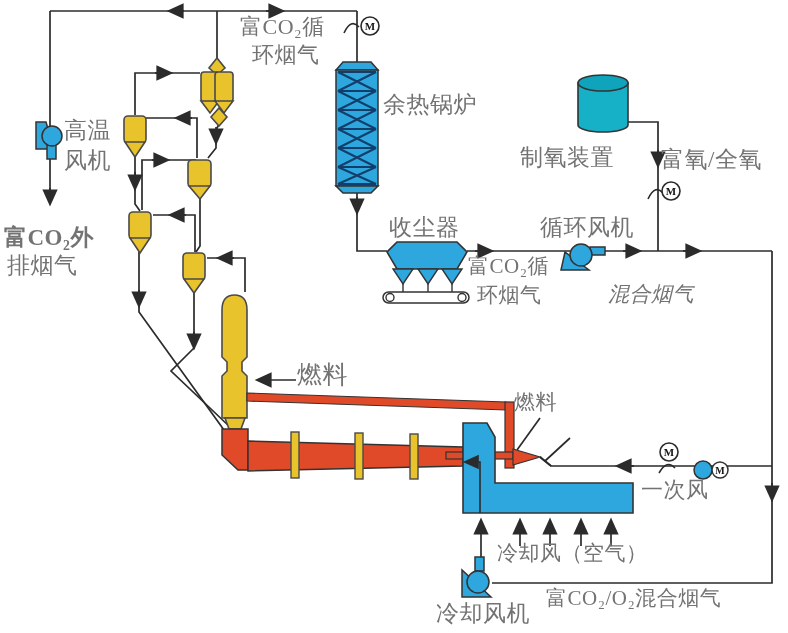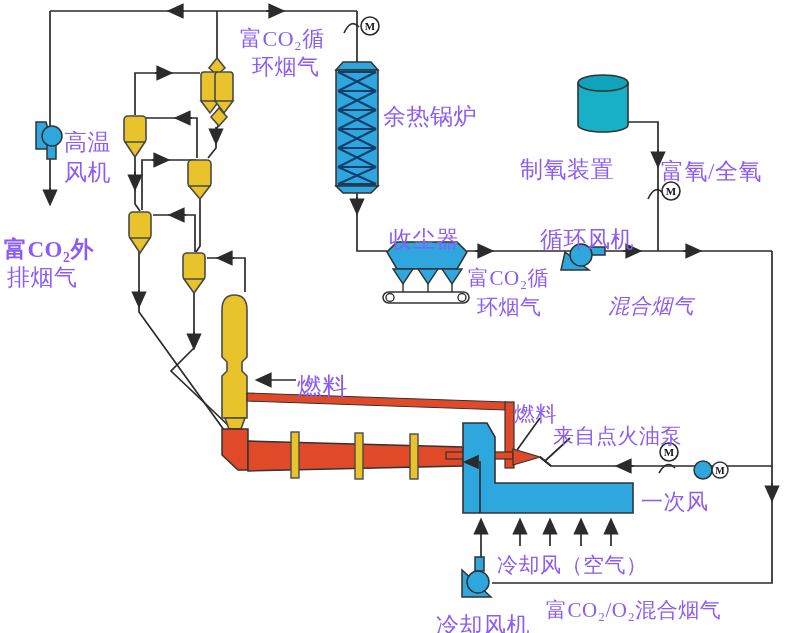--- a/index.html
+++ b/index.html
@@ -1,21 +1,21 @@
 <!DOCTYPE html>
 <html><head>
 <meta charset="utf-8">
 <style>
   html,body{margin:0;padding:0;background:#ffffff;}
   #stage{
     position:relative;width:788px;height:633px;background:#ffffff;overflow:hidden;
     font-family:"Liberation Serif", serif;color:#141414;
   }
   #diagram-svg{position:absolute;left:0;top:0;}
-  .lbl{position:absolute;white-space:nowrap;color:#8b5cf6;letter-spacing:0.5px;line-height:1.15;margin-top:12px;}
+  .lbl{position:absolute;white-space:nowrap;color:#737373;letter-spacing:0.5px;line-height:1.15;}
   .s25{font-size:25px;} .s23{font-size:23px;} .s22{font-size:22px;} .s21{font-size:21px;}
   .mtext{font-family:"Liberation Serif", serif;font-weight:bold;}
 </style>
 </head>
 <body>
 
 <div id="stage">
 
 <svg id="diagram-svg" width="788" height="633" viewBox="0 0 788 633">
   <defs>
@@ -228,19 +228,18 @@
 <div class="lbl s23" style="left:64px;top:148px;">风机</div>
 <div class="lbl s23" style="left:4px;top:225px;font-weight:bold;">富CO₂外</div>
 <div class="lbl s23" style="left:7px;top:253px;">排烟气</div>
 <div class="lbl s23" style="left:389px;top:215px;">收尘器</div>
 <div class="lbl s23" style="left:540px;top:215px;">循环风机</div>
 <div class="lbl s21" style="left:468px;top:254px;">富CO₂循</div>
 <div class="lbl s21" style="left:477px;top:283px;">环烟气</div>
 <div class="lbl s21" style="left:608px;top:282px;font-style:italic;">混合烟气</div>
 <div class="lbl s25" style="left:297px;top:361px;">燃料</div>
 <div class="lbl s21" style="left:514px;top:390px;">燃料</div>
-<div class="lbl s21" style="left:553px;top:412px;">来自点火油泵</div>
 <div class="lbl s22" style="left:641px;top:477px;">一次风</div>
 <div class="lbl s21" style="left:497px;top:541px;">冷却风（空气）</div>
 <div class="lbl s23" style="left:436px;top:601px;">冷却风机</div>
 <div class="lbl s21" style="left:546px;top:586px;text-align:center;">富CO₂/O₂混合烟气</div>
 
 </div>
 
 </body></html>

